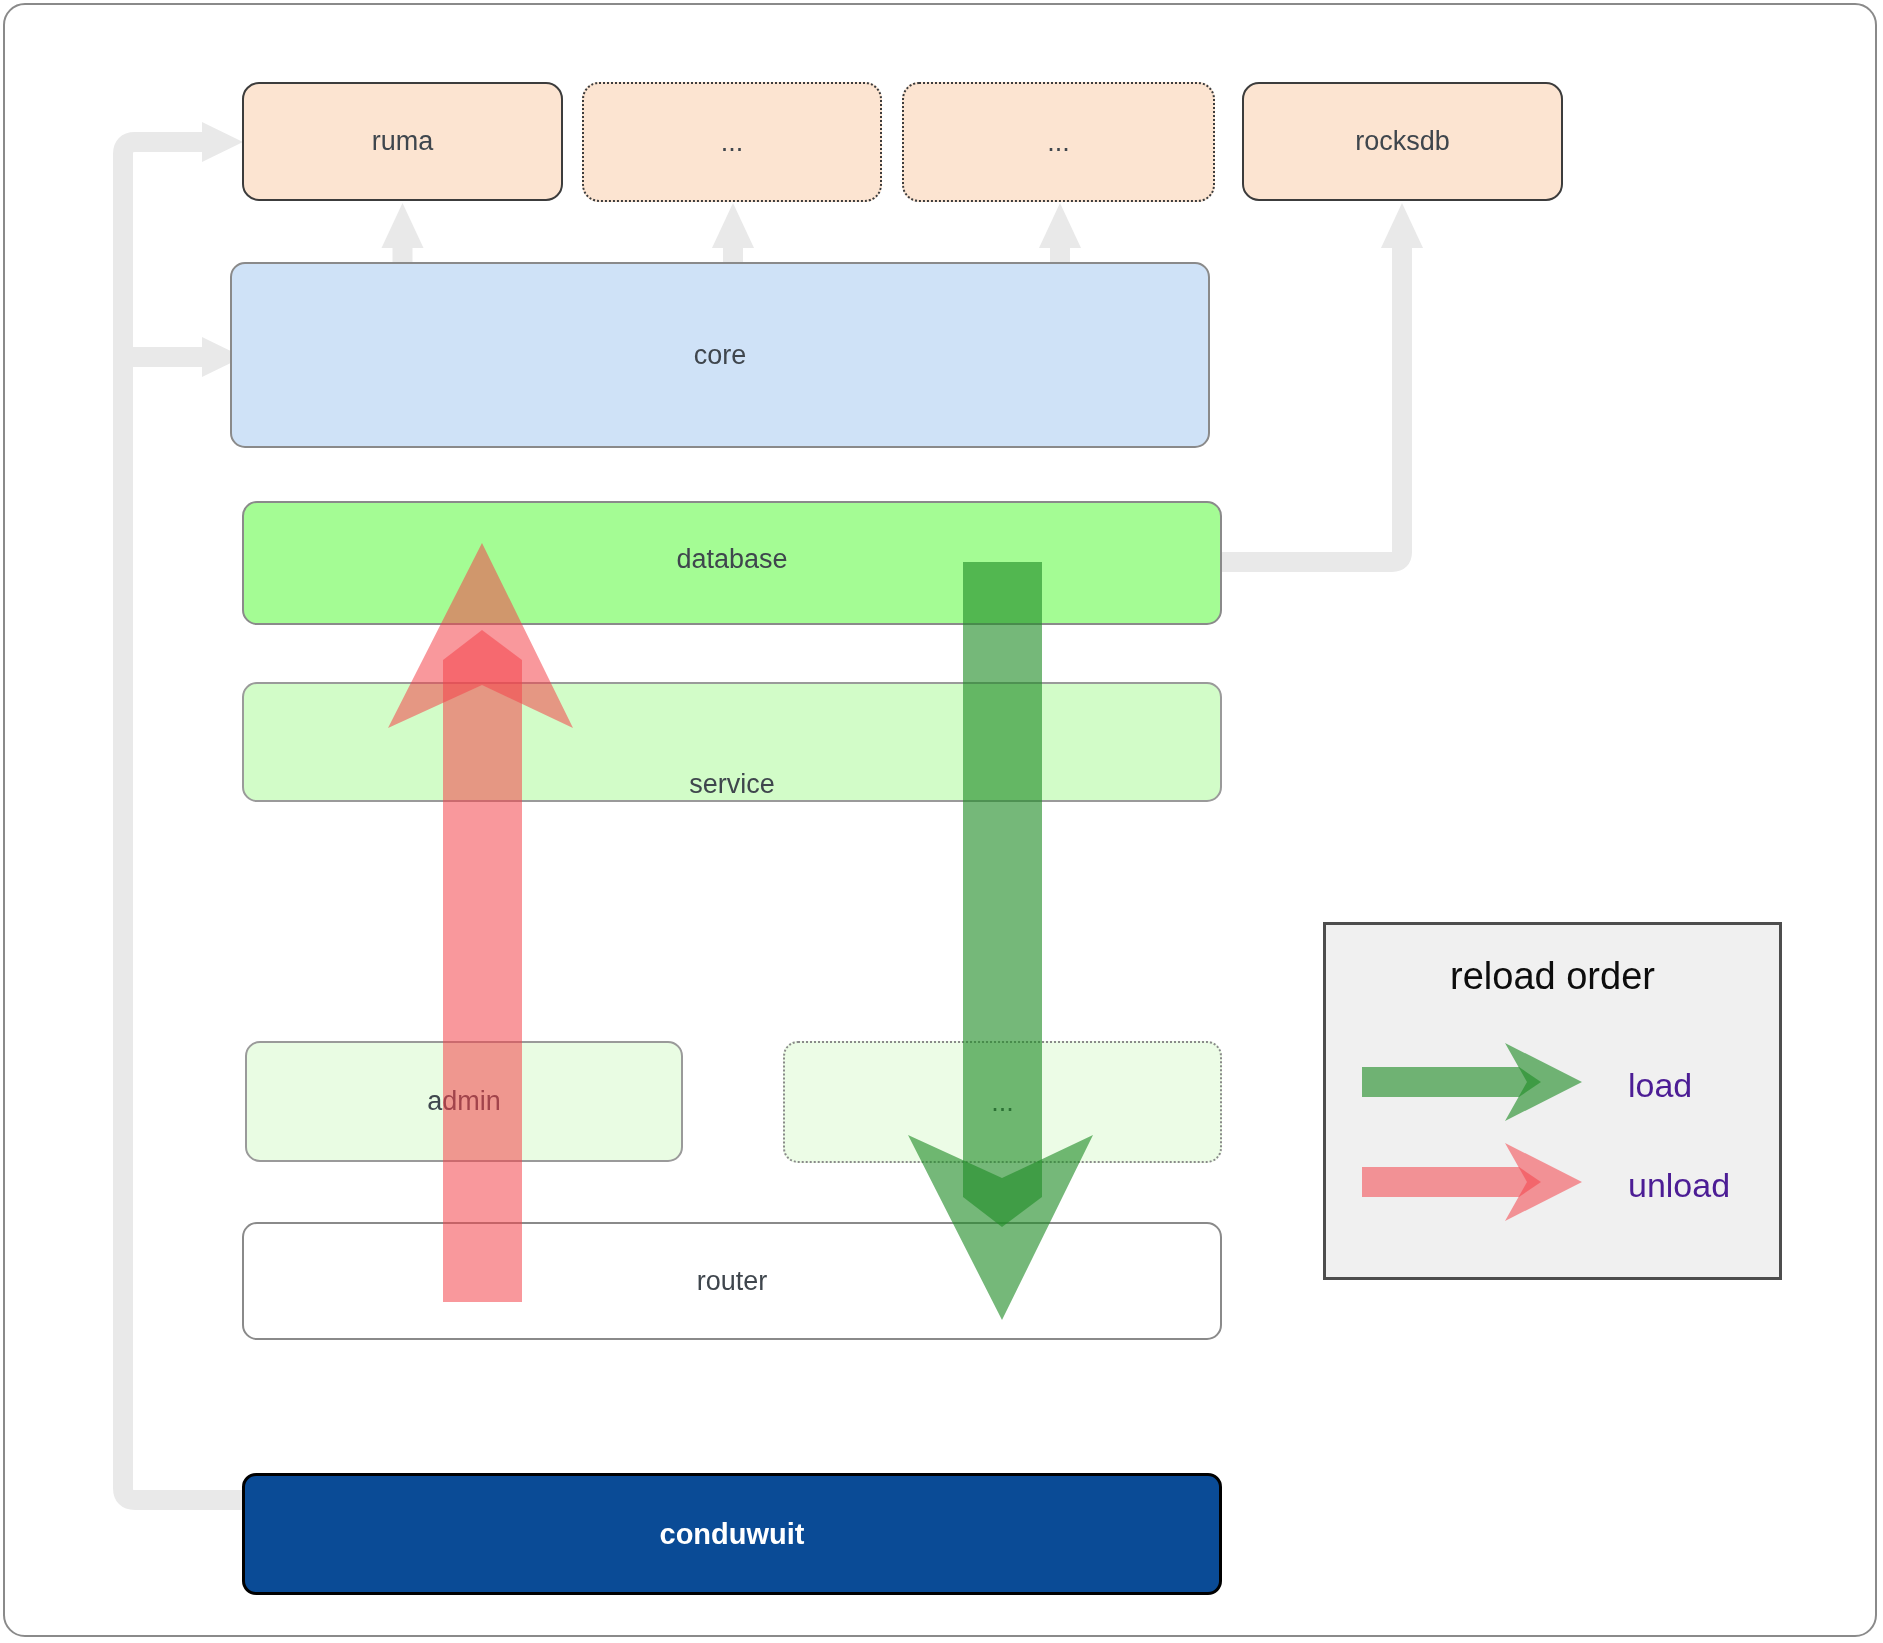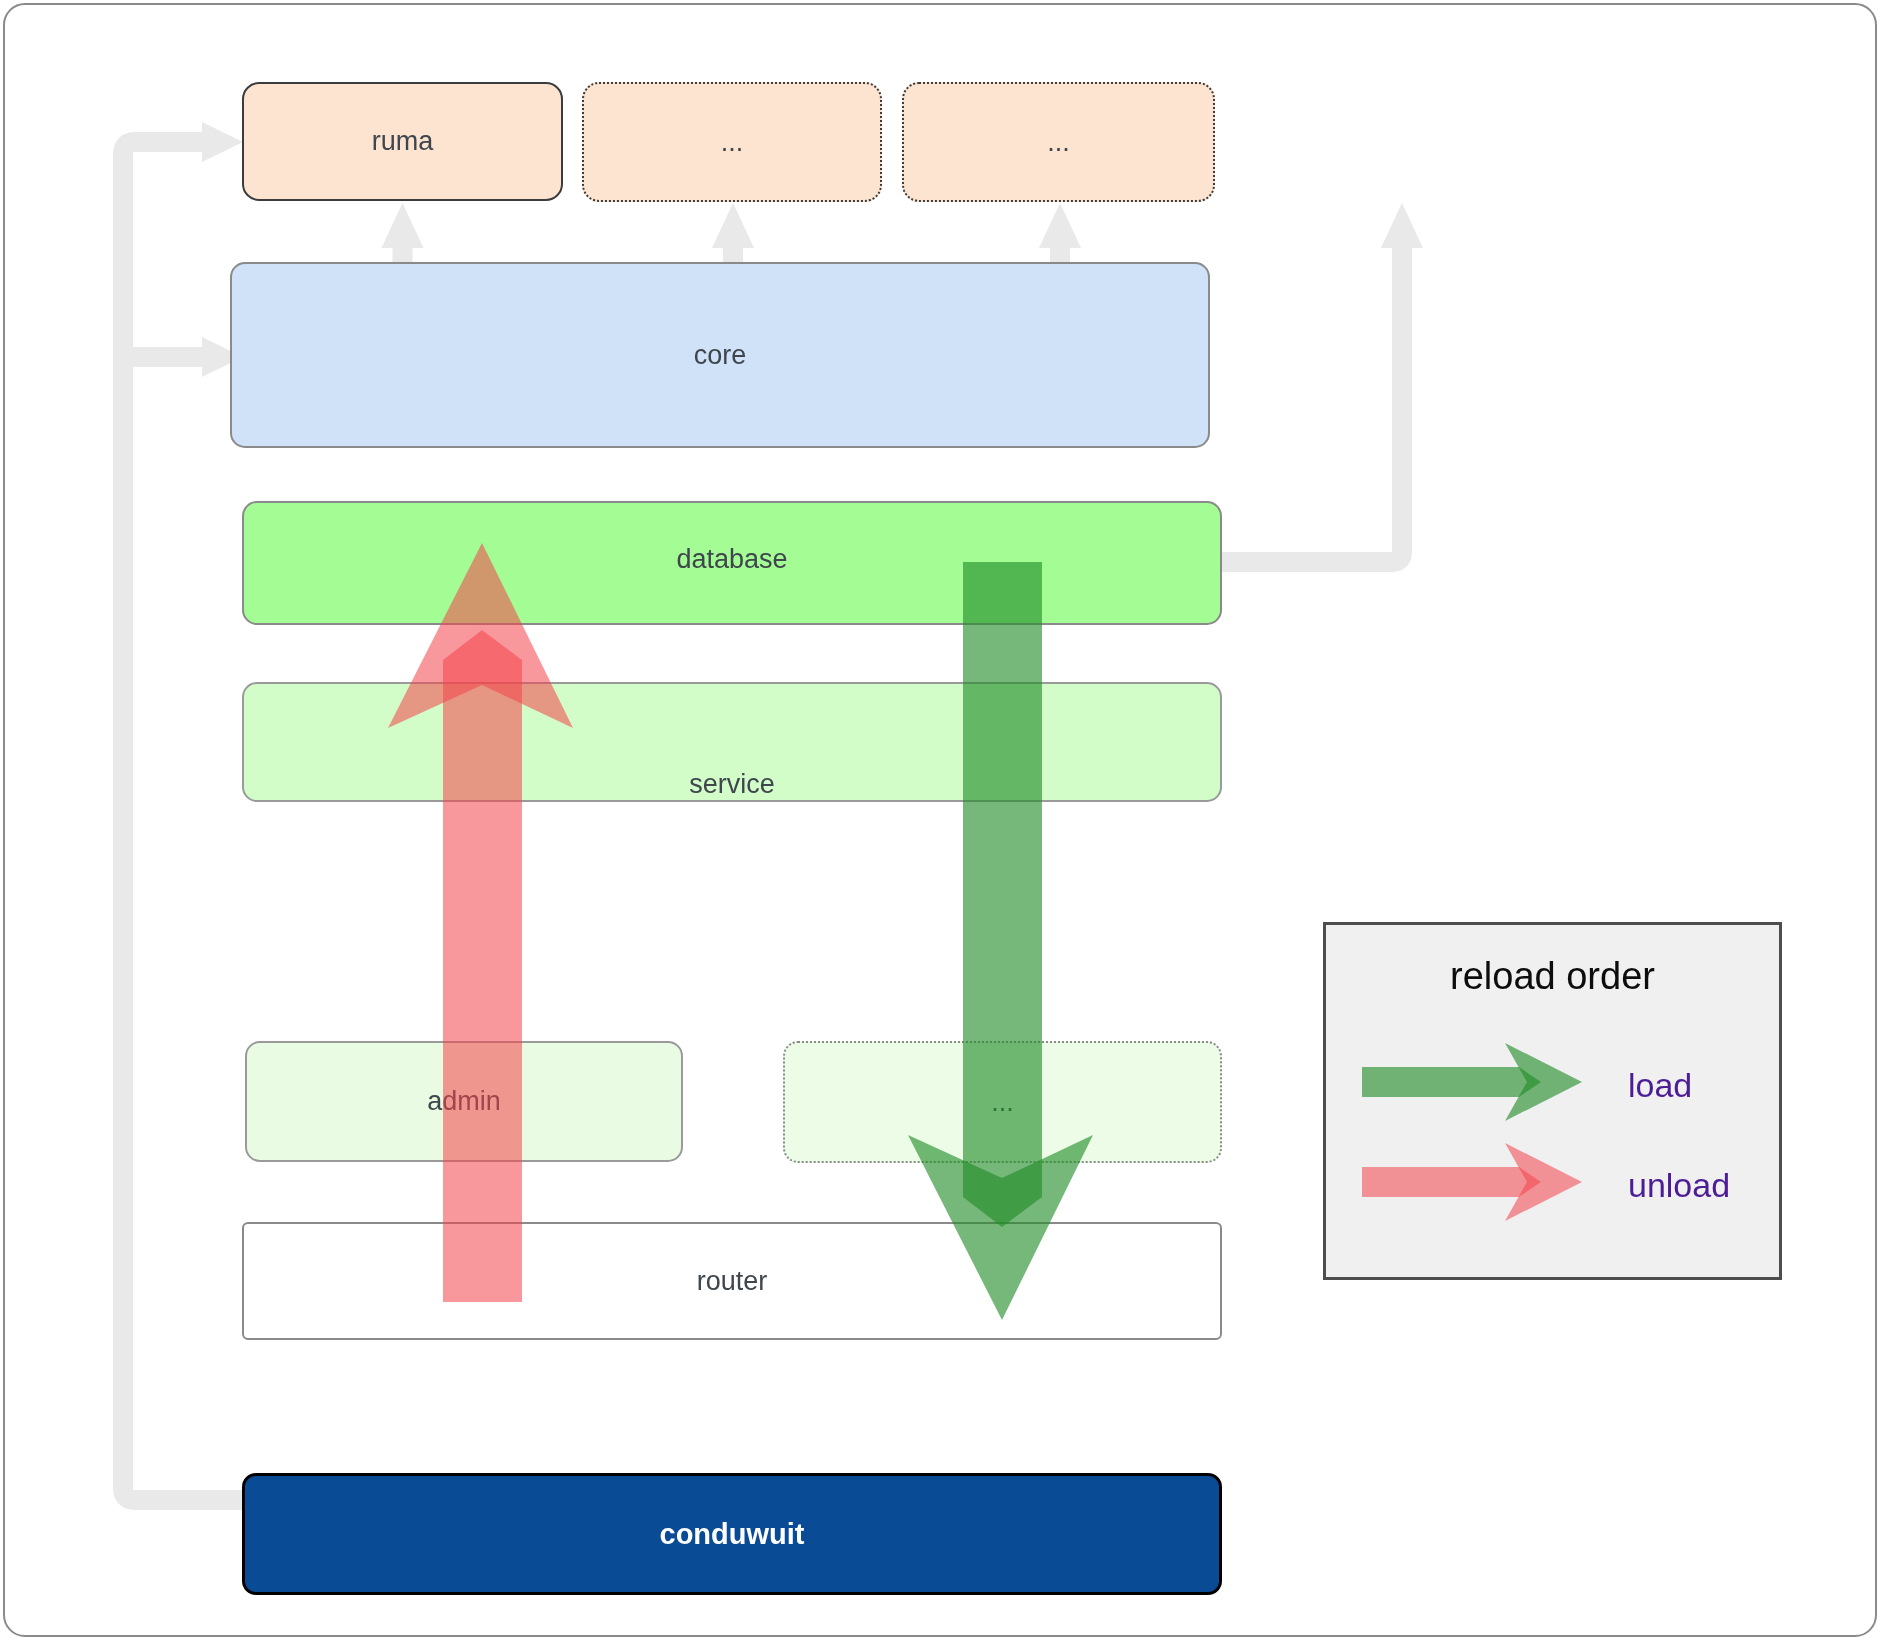--- a/index.html
+++ b/index.html
@@ -18,21 +18,21 @@
   .b-dots-a  {left:582px;top:82px;width:300px;height:120px;background:#fce4d1;border:2px dotted #3c3c3c;border-radius:17px;}
   .b-dots-b  {left:902px;top:82px;width:313px;height:120px;background:#fce4d1;border:2px dotted #3c3c3c;border-radius:17px;}
   .b-rocksdb {left:1242px;top:82px;width:321px;height:119px;background:#fce4d1;border:2px solid #3c3c3c;border-radius:17px;}
   
   .b-core    {left:230px;top:262px;width:980px;height:186px;background:#cfe2f7;border:2px solid #8a8a8a;border-radius:15px;}
   .b-database{left:242px;top:501px;width:980px;height:124px;background:#a4fc94;border:2px solid #8a8a8a;border-radius:15px;}
   .b-service {left:242px;top:682px;width:980px;height:120px;background:#d2fcc8;border:2px solid #9a9a9a;border-radius:15px;align-items:flex-end;}
   .b-api     {left:242px;top:862px;width:980px;height:120px;background:#ddfcd5;border:2px solid #9a9a9a;border-radius:15px;}
   .b-admin   {left:245px;top:1041px;width:438px;height:121px;background:#e9fce3;border:2px solid #9a9a9a;border-radius:15px;}
   .b-dots-c  {left:783px;top:1041px;width:439px;height:122px;background:#ecfce6;border:2px dotted #8a8a8a;border-radius:15px;}
-  .b-router  {left:242px;top:1222px;width:980px;height:118px;background:#ffffff;border:2px solid #8a8a8a;border-radius:6px;}
+  .b-router  {left:242px;top:1222px;width:980px;height:118px;background:#ffffff;border:2px solid #8a8a8a;border-radius:15px;}
   .b-conduwuit{left:242px;top:1441px;width:980px;height:122px;background:#0a4b96;border:3px solid #000000;border-radius:14px;
                color:#ffffff;font-weight:700;font-size:29px;margin-top:32px;}
   .b-database .lbl{position:relative;top:-4px;}
   
   .legend{position:absolute;left:1323px;top:922px;width:459px;height:358px;background:#f0f0f0;
           border:3px solid #4d4d4d;box-sizing:border-box;z-index:2;}
   .legend-title{position:absolute;left:0;top:30px;width:100%;text-align:center;font-size:38px;color:#0d0d0d;}
   .legend-item{position:absolute;left:302px;transform:translateY(-50%);font-size:34px;color:#4c1d95;white-space:nowrap;text-align:right;}
   .li-load{top:160px;}
   .li-unload{top:260px;}
@@ -64,20 +64,23 @@
   </svg>
 
   <div class="box b-ruma">
     <span class="lbl">ruma</span>
   </div>
   <div class="box b-dots-a">
     <span class="lbl">...</span>
   </div>
   <div class="box b-dots-b">
     <span class="lbl">...</span>
+  </div>
+  <div class="box b-rocksdb">
+    <span class="lbl">rocksdb</span>
   </div>
 
   <div class="box b-core">
     <span class="lbl">core</span>
   </div>
   <div class="box b-database">
     <span class="lbl">database</span>
   </div>
   <div class="box b-service">
     <span class="lbl">service</span>

